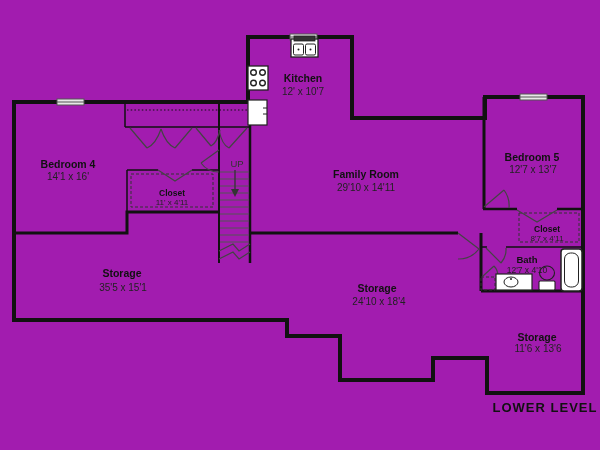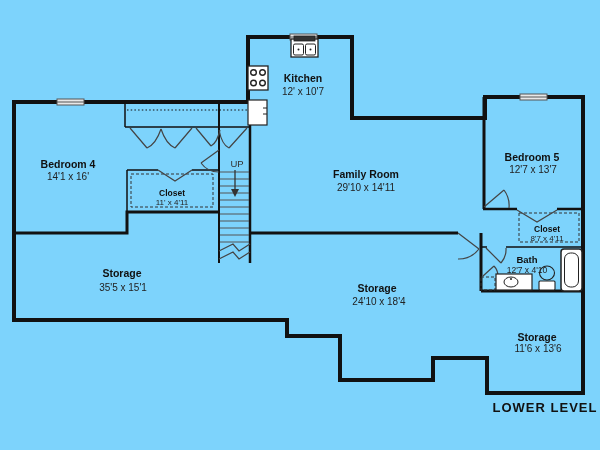--- a/index.html
+++ b/index.html
@@ -1,16 +1,16 @@
 <!DOCTYPE html>
 <html><head>
 <meta charset="utf-8">
 <style>
   html,body{margin:0;padding:0;background:#ffffff;}
-  .canvas{position:relative;width:600px;height:450px;background:#7dd3fc;overflow:hidden;
+  .canvas{position:relative;width:600px;height:450px;background:#a21caf;overflow:hidden;
           font-family:"Liberation Sans",sans-serif;}
   svg{display:block;}
   text{fill:#111;}
   .rname{font-family:"Liberation Sans",sans-serif;font-weight:bold;font-size:10.5px;text-anchor:middle;}
   .rdims{font-family:"Liberation Sans",sans-serif;font-size:10px;fill:#222;text-anchor:middle;}
   .sname{font-family:"Liberation Sans",sans-serif;font-weight:bold;font-size:8.5px;text-anchor:middle;}
   .sdims{font-family:"Liberation Sans",sans-serif;font-size:8px;fill:#222;text-anchor:middle;}
   .bname{font-family:"Liberation Sans",sans-serif;font-weight:bold;font-size:9.5px;text-anchor:middle;}
   .bdims{font-family:"Liberation Sans",sans-serif;font-size:8.5px;fill:#222;text-anchor:middle;}
   .uptext{font-family:"Liberation Sans",sans-serif;font-size:9.5px;text-anchor:middle;fill:#333;}

